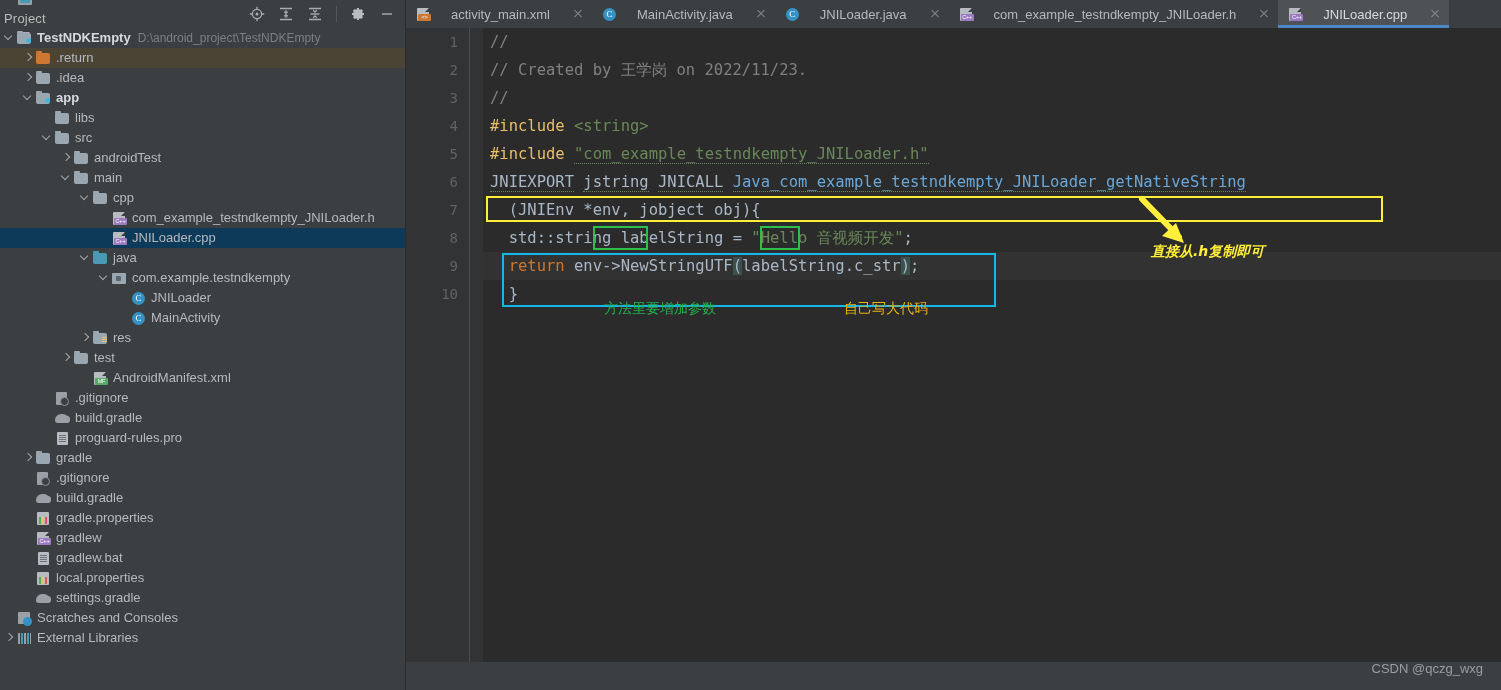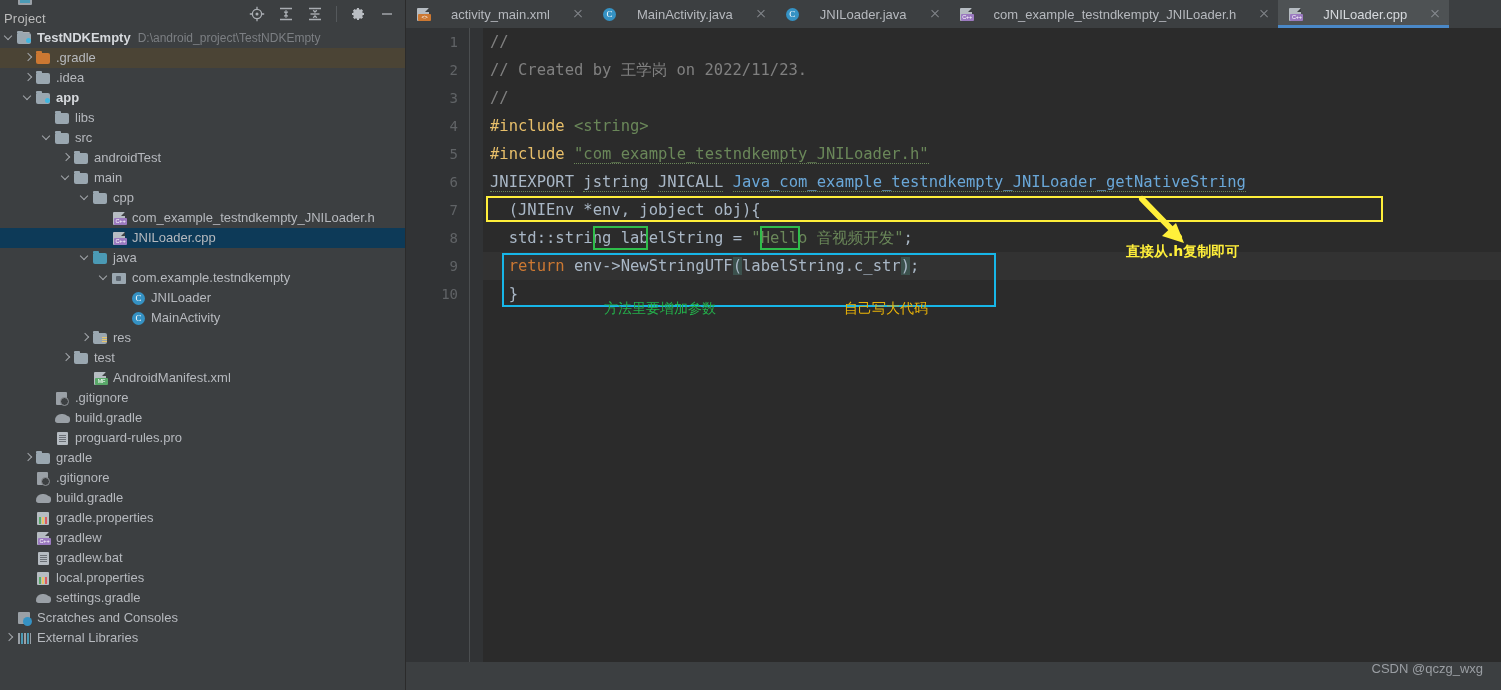--- a/index.html
+++ b/index.html
@@ -257,21 +257,21 @@
             </span>
           </span>
           <span class="lbl bold">TestNDKEmpty</span>
           <span class="sub">D:\android_project\TestNDKEmpty</span>
         </div>
         <div class="row hl-brown" style="padding-left: 21px;">
           <span class="arrow r"></span>
           <span class="ic">
             <span class="fld orange"></span>
           </span>
-          <span class="lbl">.gradle</span>
+          <span class="lbl">.return</span>
         </div>
         <div class="row" style="padding-left: 21px;">
           <span class="arrow r"></span>
           <span class="ic">
             <span class="fld"></span>
           </span>
           <span class="lbl">.idea</span>
         </div>
         <div class="row" style="padding-left: 21px;">
           <span class="arrow d"></span>
@@ -568,20 +568,20 @@
       <div class="obox green" style="left:110px; top:198px; width:55px; height:24px;"></div>
       <div class="obox green" style="left:277px; top:198px; width:40px; height:24px;"></div>
       <div class="obox cyan" style="left:19px; top:225px; width:494px; height:54px;"></div>
     </div>
 
     <svg class="obox" style="left:726px; top:165px; width:70px; height:60px;" viewBox="0 0 70 60">
       <path d="M10 6 L47 44" stroke="#ffef3a" stroke-width="6" stroke-linecap="round"></path>
       <path d="M52 50 L30 43 L44 30 Z" fill="#ffef3a"></path>
     </svg>
 
-    <div class="anno yellow" style="left:720px; top:215px;">直接从.h复制即可</div>
+    <div class="anno yellow" style="left:745px; top:215px;font-style:italic;">直接从.h复制即可</div>
     <div class="anno green" style="left:198px; top:272px;">方法里要增加参数</div>
     <div class="anno blue" style="left:438px; top:272px;">自己写大代码</div>
   </div>
 
   <div id="bottom-strip"></div>
   <div id="watermark">CSDN @qczg_wxg</div>
 </div>
 
 </body></html>

